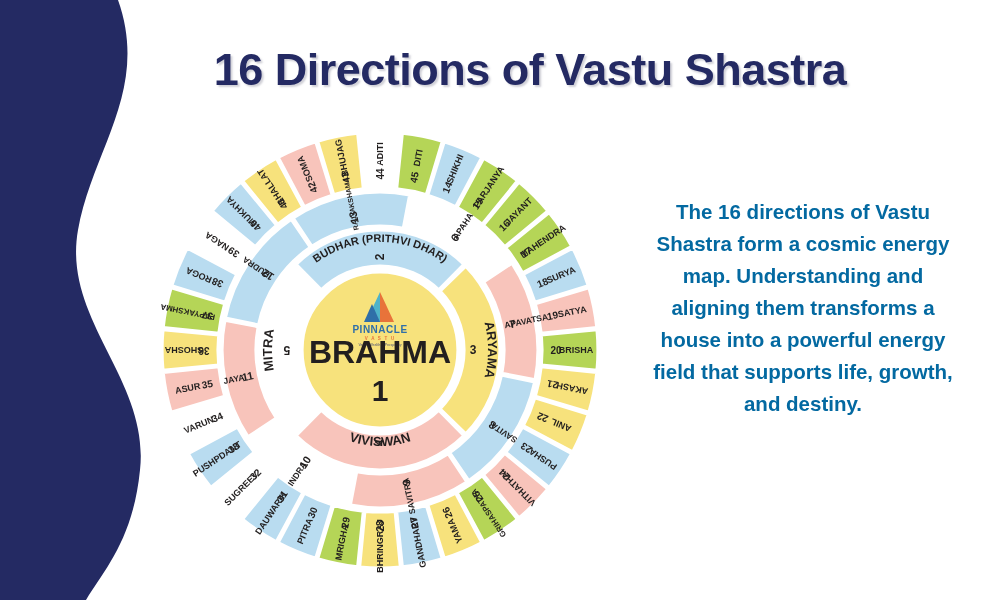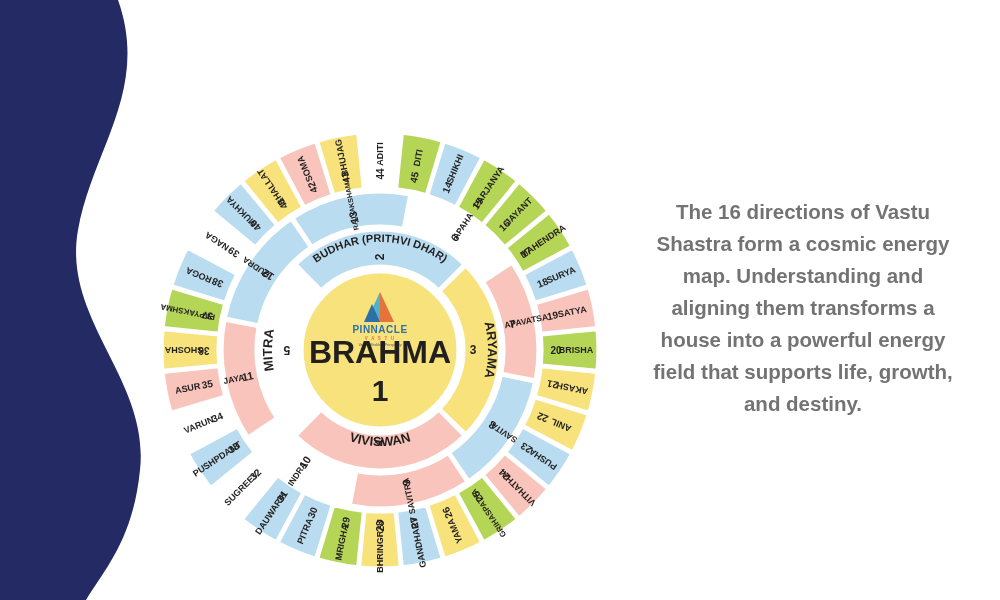--- a/index.html
+++ b/index.html
@@ -34,38 +34,39 @@
     white-space: nowrap;
   }
   .side-text {
     position: absolute;
     left: 648px; top: 196px;
     width: 310px;
     text-align: center;
     font-size: 20.5px;
     line-height: 32px;
     font-weight: 700;
-    color: #737373;
+    color: #0369a1;
   }
   .chakra-wrap {
     position: absolute;
     left: 160px; top: 130px;
     width: 440px; height: 440px;
   }
   svg { display: block; overflow: visible; }
 </style>
 </head>
 <body>
 
 <div id="page">
 
   <svg class="left-band" width="200" height="600" viewBox="0 0 200 600">
     <path id="bandPath" d="M0,0 L118,0 C150,90 92,150 78,230 C62,320 150,380 140,470 C133,540 104,570 86,600 L0,600 Z" fill="#242a63"></path>
   </svg>
 
+  <div class="title">16 Directions of Vastu Shastra</div>
 
   <div class="side-text">The 16 directions of Vastu Shastra form a cosmic energy map. Understanding and aligning them transforms a house into a powerful energy field that supports life, growth, and destiny.</div>
 
   <div class="chakra-wrap">
     <svg id="chakra" width="440" height="440" viewBox="0 0 440 440">
         <path d="M284.19170025197764,11.665111854110592 A218,218 0 0 1 321.92462562163166,27.294601290233146 L295.7421529848823,76.79690554595305 A162,162 0 0 0 267.70208917807514,65.18233082736657 Z" fill="#b9dcf0" stroke="#ffffff" stroke-width="3.2" stroke-linejoin="round"></path>
         <path d="M323.6023951467716,28.19138778497927 A218,218 0 0 1 357.56113080884114,50.88188952512243 L322.2243265643682,94.3250738672928 A162,162 0 0 0 296.9889358430138,77.46332486773687 Z" fill="#b5d557" stroke="#ffffff" stroke-width="3.2" stroke-linejoin="round"></path>
         <path d="M359.03170809696775,52.08876111576225 A218,218 0 0 1 387.9112388842377,80.96829190303225 L344.77807660204826,116.68285912060195 A162,162 0 0 0 323.31714087939804,95.22192339795177 Z" fill="#b5d557" stroke="#ffffff" stroke-width="3.2" stroke-linejoin="round"></path>
         <path d="M389.11811047487754,82.43886919115889 A218,218 0 0 1 411.80861221502073,116.39760485322839 L362.5366751322631,143.01106415698624 A162,162 0 0 0 345.6749261327072,117.77567343563183 Z" fill="#b5d557" stroke="#ffffff" stroke-width="3.2" stroke-linejoin="round"></path>
         <path d="M412.7053987097669,118.07537437836831 A218,218 0 0 1 428.3348881458894,155.80829974802236 L374.81766917263343,172.2979108219249 A162,162 0 0 0 363.20309445404695,144.25784701511773 Z" fill="#b9dcf0" stroke="#ffffff" stroke-width="3.2" stroke-linejoin="round"></path>

